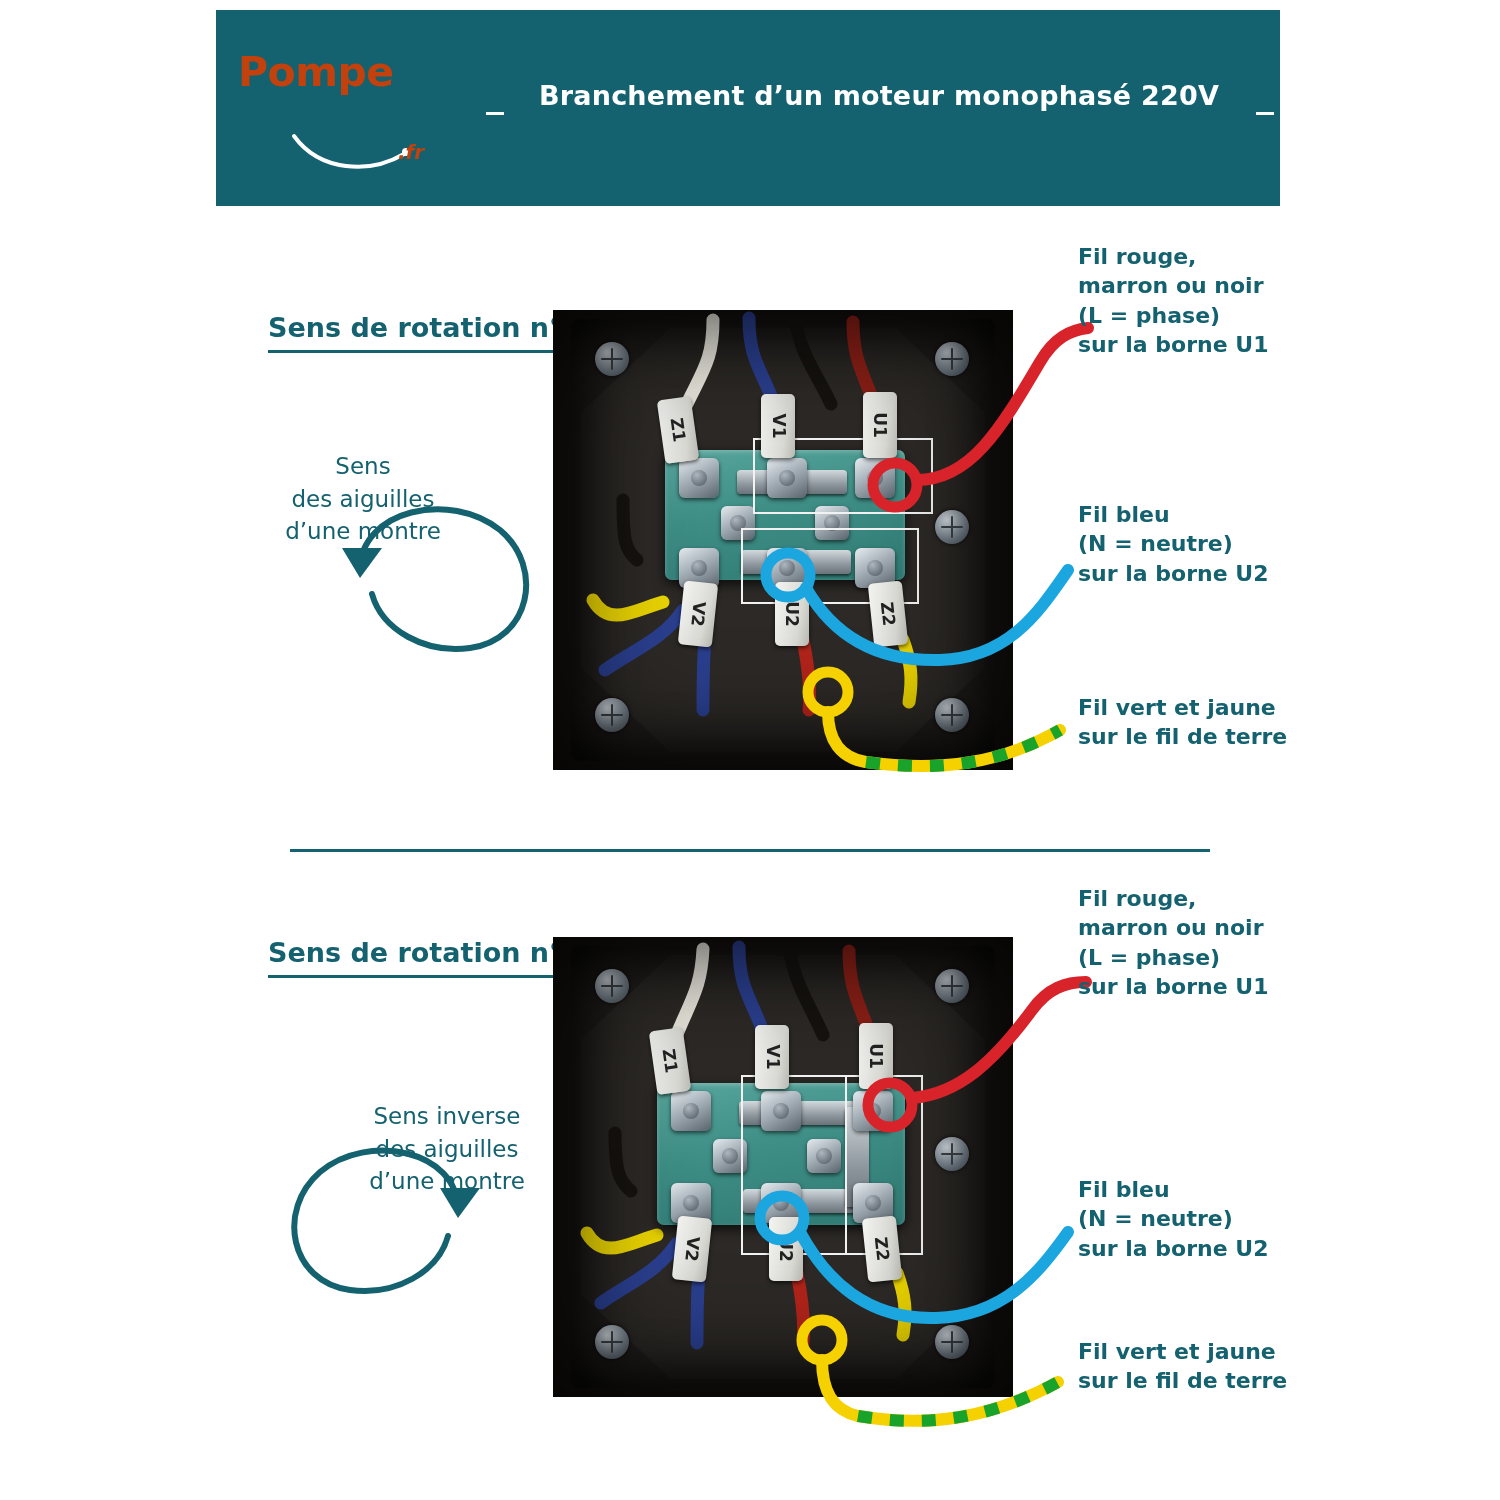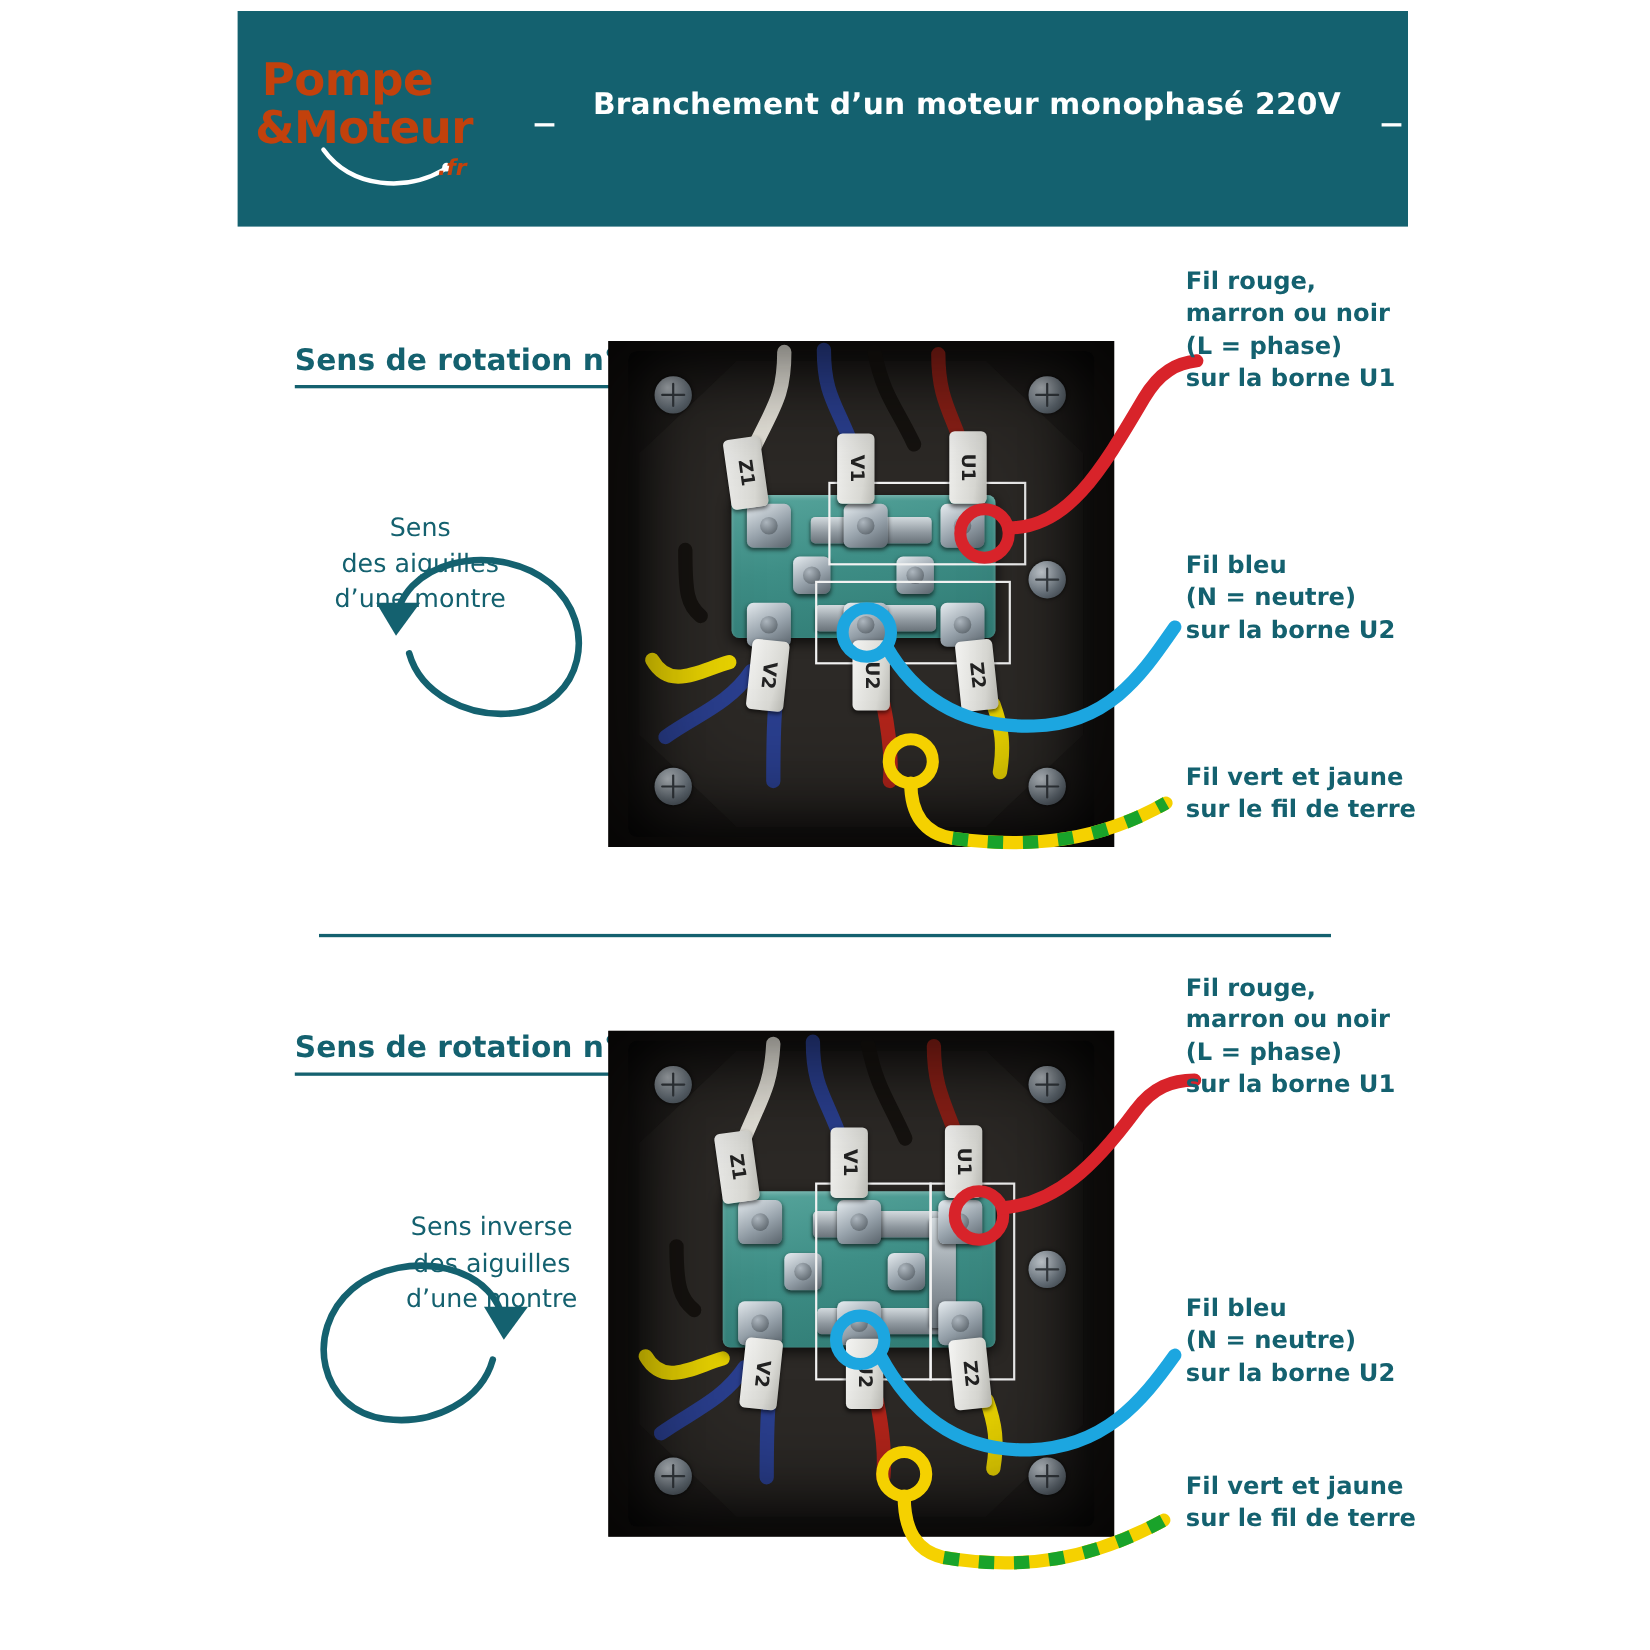--- a/index.html
+++ b/index.html
@@ -218,35 +218,34 @@
 </style>
 </head>
 <body>
 
 <div id="page">
 
   <div class="header-bar"></div>
 
   <div class="logo">
     <div class="l1">Pompe</div>
-    <div class="l2">&amp;Moteur</div>
     <svg class="swoosh" viewBox="0 0 120 46">
       <path d="M2,6 C28,42 78,44 112,24" fill="none" stroke="#ffffff" stroke-width="4" stroke-linecap="round"></path>
       <circle cx="114" cy="22" r="4" fill="#ffffff"></circle>
     </svg>
     <div class="l3">.fr</div>
   </div>
 
   <div class="header-rule left"></div>
   <div class="header-title">Branchement d’un moteur monophasé 220V</div>
   <div class="header-rule right"></div>
 
   <div class="section-title" style="left:268px; top:312px;">Sens de rotation n°1</div>
 
-  <div class="rot-text" style="left:272px; top:450px; width:220px;margin-top:14px;">
+  <div class="rot-text" style="left:253px; top:450px; width:220px;">
     <div>Sens</div>
     <div>des aiguilles</div>
     <div>d’une montre</div>
   </div>
 
   <svg style="position:absolute; left:330px; top:470px; width:220px; height:200px;" viewBox="0 0 220 200">
     <path d="M30,100 C30,40 120,20 170,60 C215,98 200,170 140,178 C95,184 52,160 42,124" fill="none" stroke="#14616f" stroke-width="6" stroke-linecap="round"></path>
     <polygon points="30,108 12,78 52,78" fill="#14616f"></polygon>
   </svg>
 

